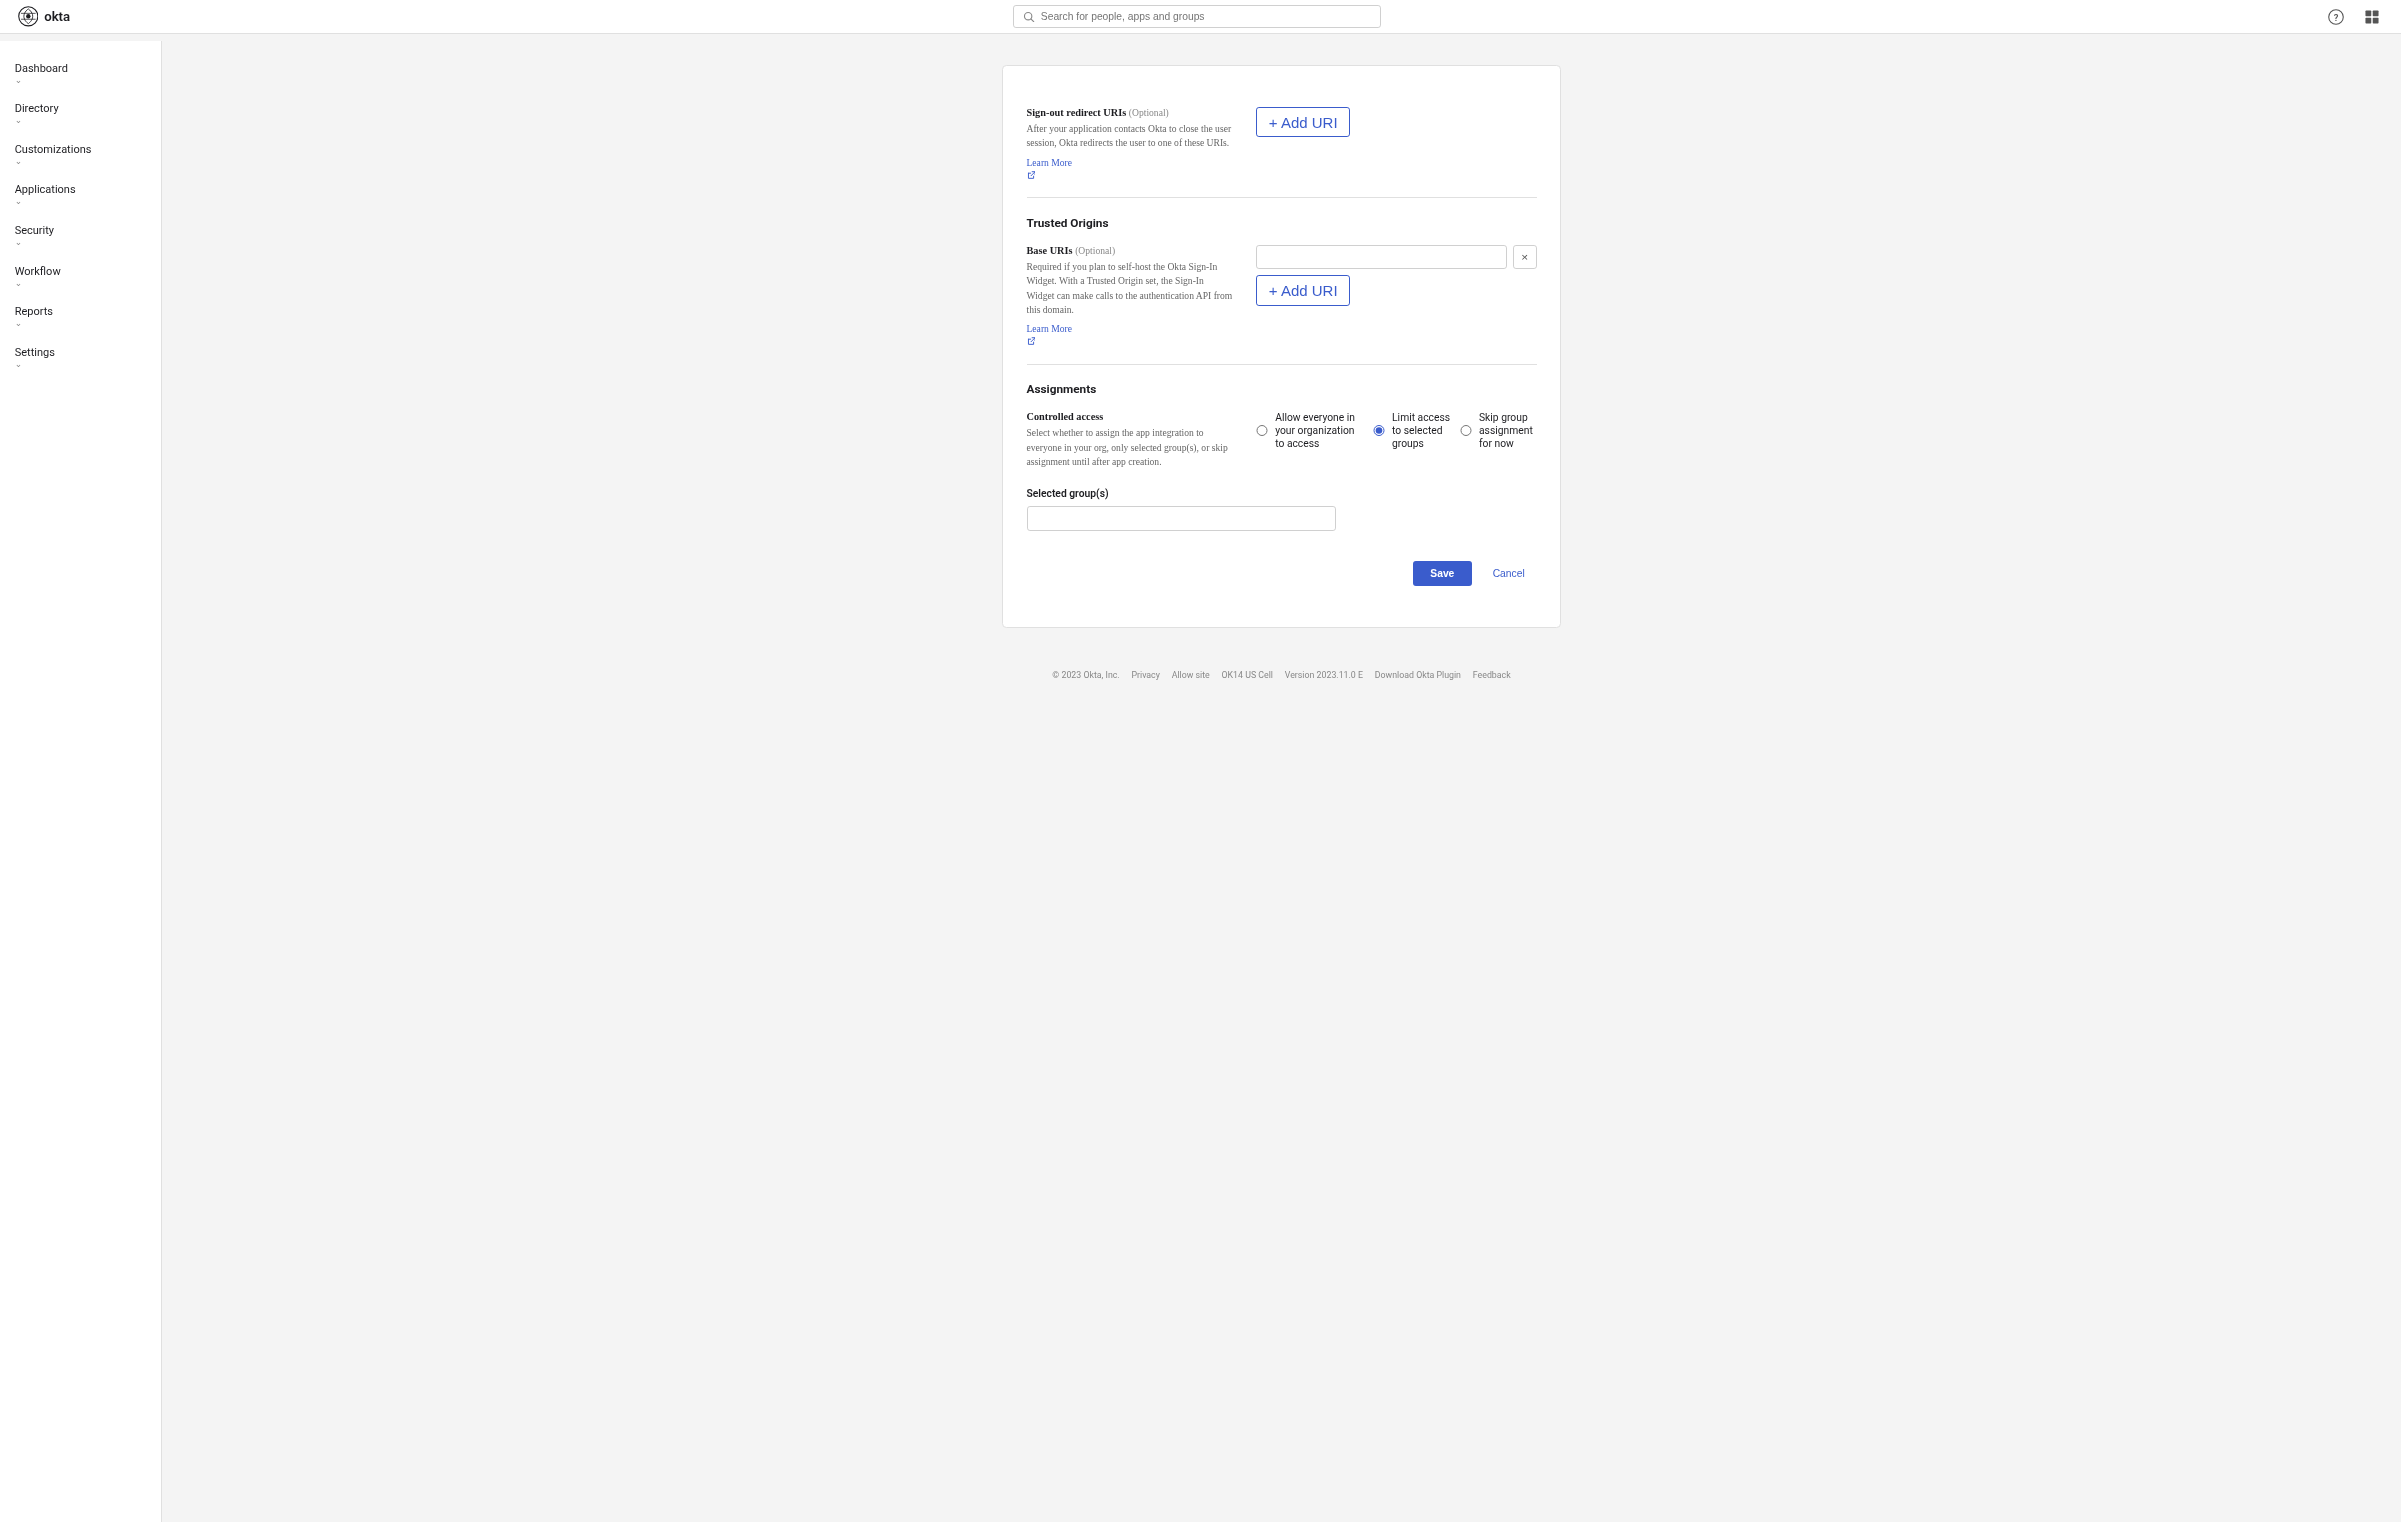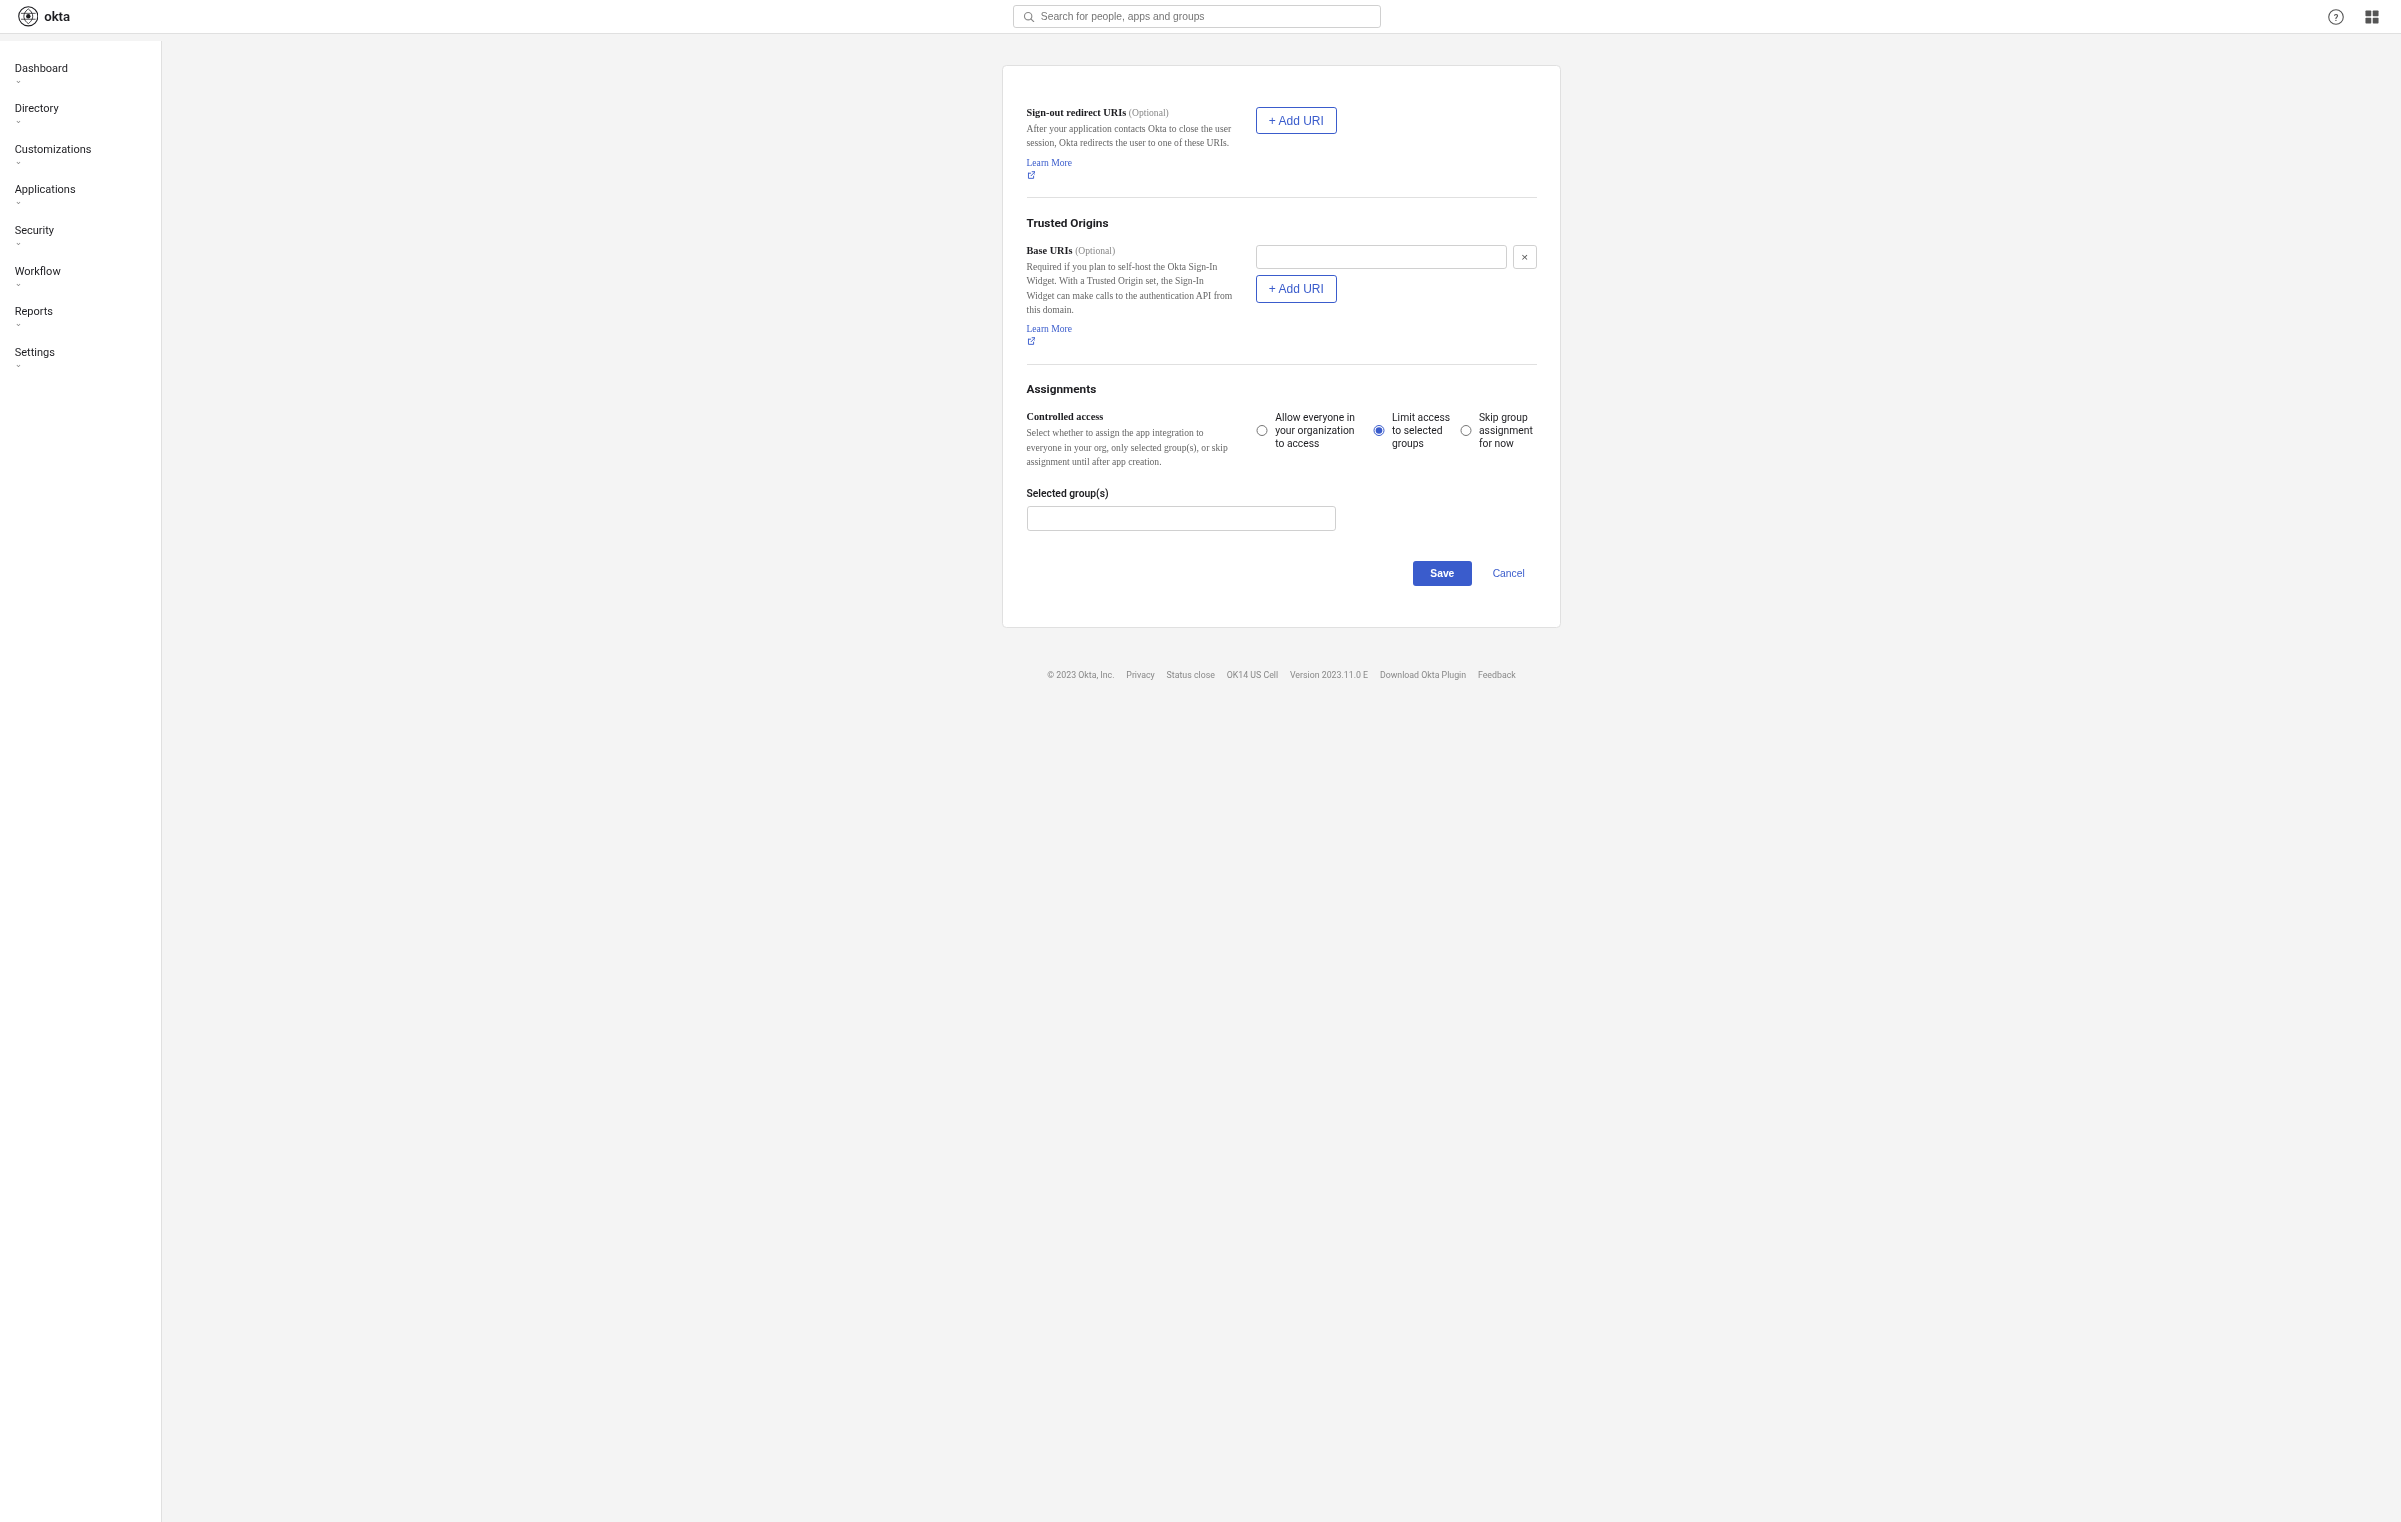--- a/index.html
+++ b/index.html
@@ -152,21 +152,21 @@
 
     .field-input-col { flex: 1; }
 
     .btn-add-uri {
       display: inline-flex;
       align-items: center;
       gap: 4.4px;
       border: 0.7px solid #3a5ccc;
       background: #fff;
       color: #3a5ccc;
-      font-size: 12px;
+      font-size: 15px;
       font-weight: 500;
       padding: 5.9px 11.8px;
       border-radius: 2.9px;
       cursor: pointer;
     }
 
     .uri-input-row {
       display: flex;
       align-items: center;
       gap: 5.9px;
@@ -444,21 +444,21 @@
         <div class="form-actions">
           <button class="btn-save">Save</button>
           <button class="btn-cancel">Cancel</button>
         </div>
       </div>
     </div>
 
     <footer class="footer">
       <span>© 2023 Okta, Inc.</span>
       <a>Privacy</a>
-      <a>Status close</a>
+      <a>Allow site</a>
       <a>OK14 US Cell</a>
       <a>Version 2023.11.0 E</a>
       <a>Download Okta Plugin</a>
       <a>Feedback</a>
     </footer>
   </main>
 </div>
 
 
 </body></html>

